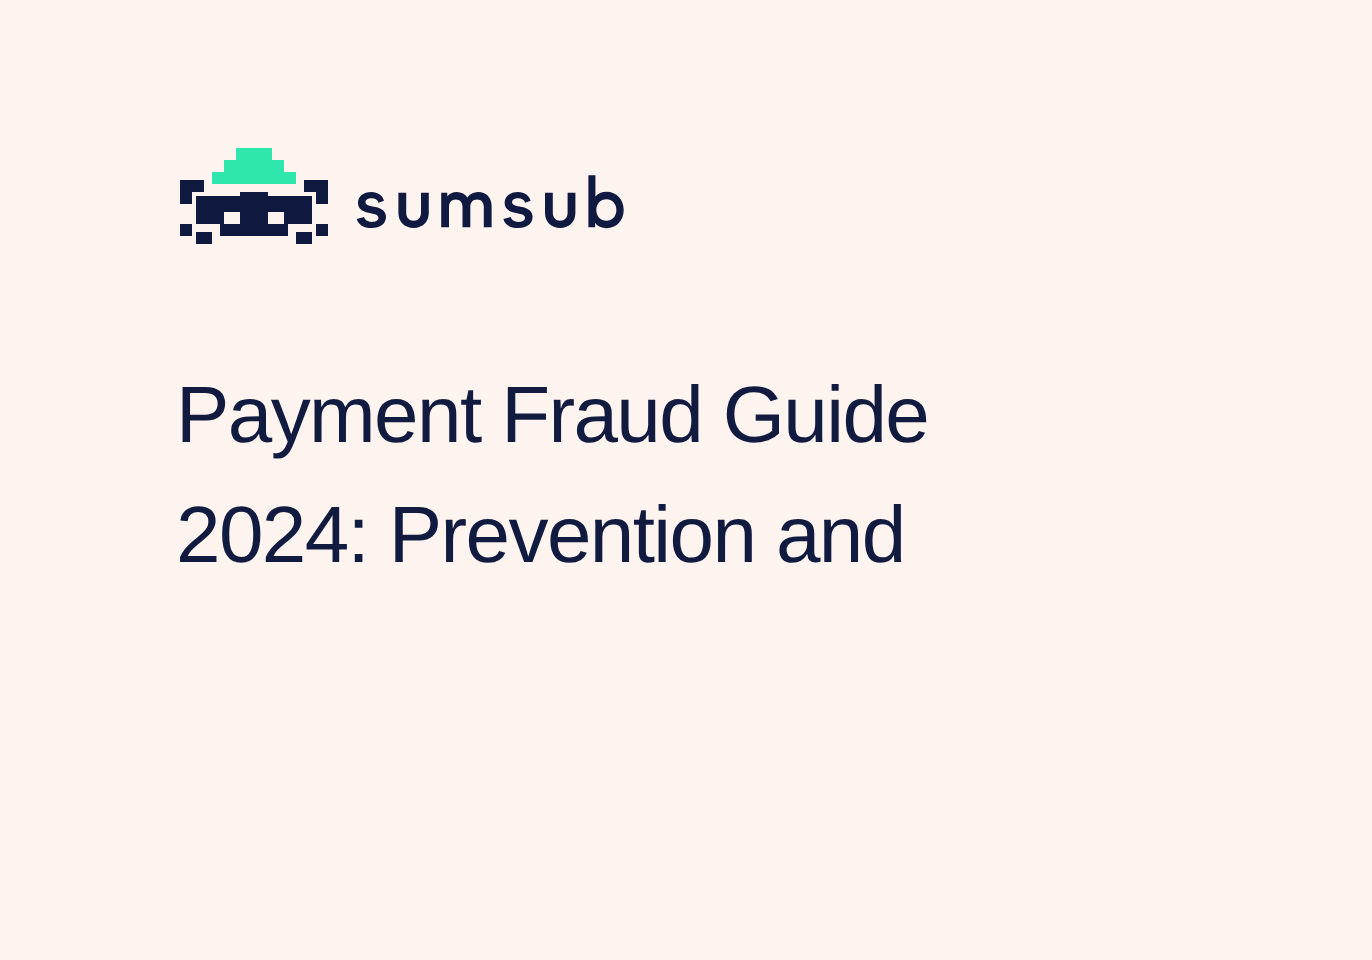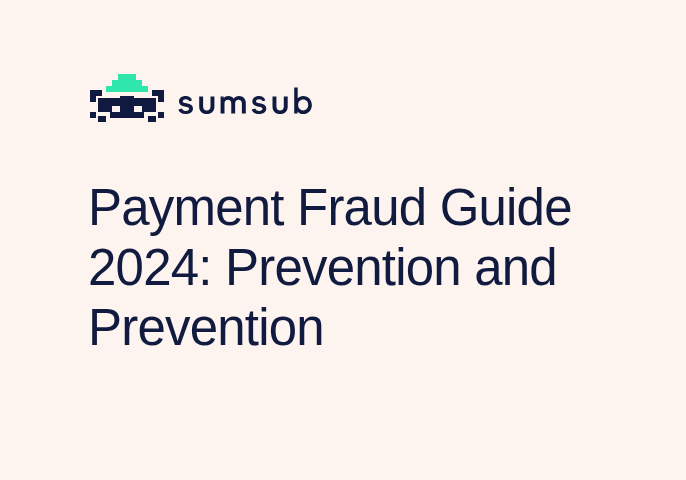--- a/index.html
+++ b/index.html
@@ -45,21 +45,21 @@
     margin-bottom: 3px;
   }
 
   
   #headline {
     position: absolute;
     left: 88px;
     top: 178px;
     width: 540px;
     color: #111a3f;
-    font-size: 51px;
+    font-size: 40px;
     line-height: 60px;
     font-weight: 400;
     letter-spacing: -0.8px;
   }
 
   #headline .hl-line { display: block; white-space: nowrap; }
 </style>
 </head>
 <body>
 
@@ -124,16 +124,15 @@
           <path d="M116.2 0.6v26.0h3.35v-2.1c1.25 1.65 3.25 2.6 5.7 2.6 5.0 0 8.6-3.9 8.6-9.1 0-5.2-3.6-9.1-8.6-9.1-2.35 0-4.3 0.88-5.55 2.4v-10.7zm9.0 12.0c2.9 0 5.0 2.3 5.0 5.4 0 3.1-2.1 5.4-5.0 5.4-2.9 0-5.05-2.3-5.05-5.4 0-3.1 2.15-5.4 5.05-5.4z"></path>
         </g>
       </svg>
     </span>
 
   </div>
 
   <h1 id="headline">
     <span class="hl-line">Payment Fraud Guide</span>
     <span class="hl-line">2024: Prevention and</span>
-    <span class="hl-line">Prevention</span>
   </h1>
 
 </div>
 
 </body></html>

